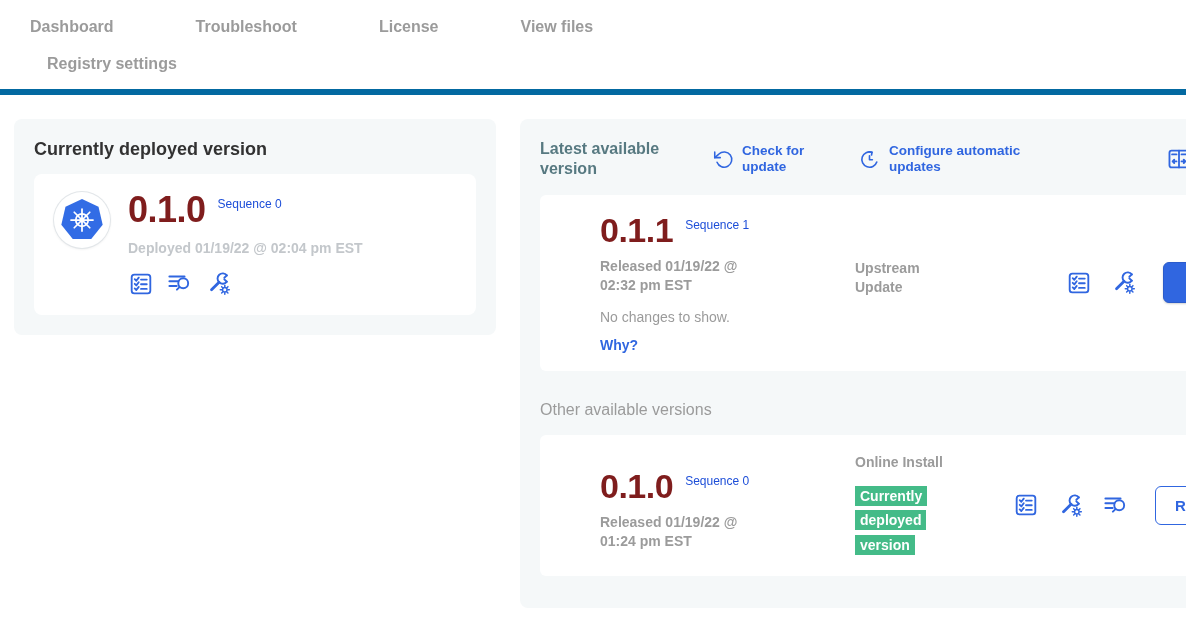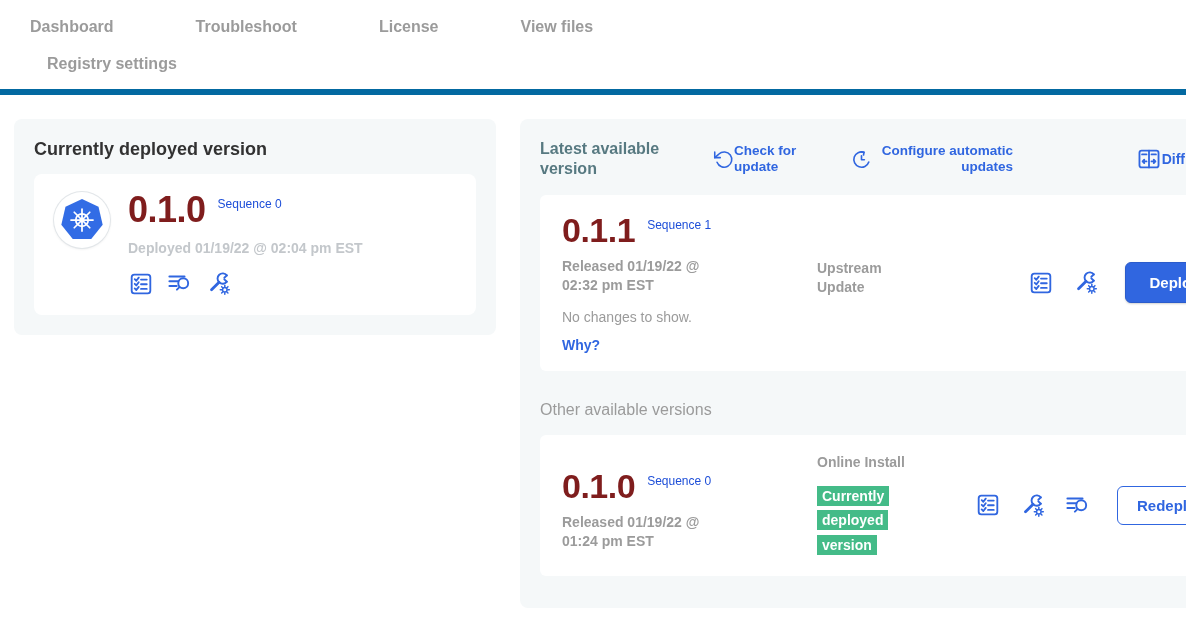--- a/index.html
+++ b/index.html
@@ -39,32 +39,32 @@
   .seq { font-size:12px; font-weight:400; color:#1d4ed8; margin-left:12px; margin-top:6px; line-height:1.15; }
   .seq.wrap { display:inline-block; width:70px; }
   .deployed-ts { margin-top:12px; font-size:14px; font-weight:600; color:#c3c7cb; }
   .icon-row { margin-top:14px; display:flex; align-items:center; gap:12px; }
   .blue-ic { display:inline-flex; cursor:pointer; }
   .blue-ic svg { stroke:#3066e0; fill:none; stroke-width:1.7; stroke-linecap:round; stroke-linejoin:round; }
 
   
   .latest-head { display:flex; align-items:center; }
   .latest-title { width:150px; flex:none; font-size:16px; font-weight:700; color:#577981; line-height:1.25; }
-  .head-link { display:flex; align-items:center; color:#3066e0; font-weight:700;
+  .head-link { display:flex; align-items:center; gap:8px; color:#3066e0; font-weight:700;
                font-size:13.5px; line-height:1.15; cursor:pointer; }
   .head-link .lbl2 { width:78px; }
   .head-link .lbl3 { width:140px; }
   .hl-2 { margin-left:22px; }
-  .hl-3 { margin-left:38px;text-align:right; }
+  .hl-3 { margin-left:38px; }
   .hl-diff { margin-left:auto; font-size:14px; white-space:nowrap; }
 
   
   .vcard { background:#fff; border-radius:6px; padding:18px 22px; margin-top:16px;
            display:flex; align-items:stretch; }
-  .vcol1 { width:255px; flex:none; }
+  .vcol1 { width:255px; flex:none;margin-left:38px; }
   .vcol2 { width:158px; flex:none; }
   .vcol2.pad { padding-top:46px; }
   .vcol3 { flex:1; display:flex; align-items:center; justify-content:flex-end; gap:18px; }
   .released { margin-top:10px; width:160px; font-size:14px; font-weight:700; color:#9b9b9b; line-height:1.35; }
   .src { font-size:14px; font-weight:700; color:#9b9b9b; line-height:1.35; width:90px; }
   .nochanges { margin-top:14px; font-size:14px; color:#9b9b9b; }
   .why { margin-top:12px; font-size:14px; font-weight:700; color:#3066e0; cursor:pointer; }
 
   .btn { font-family:inherit; font-size:15px; font-weight:700; border-radius:6px; cursor:pointer;
          margin-left:8px; }

